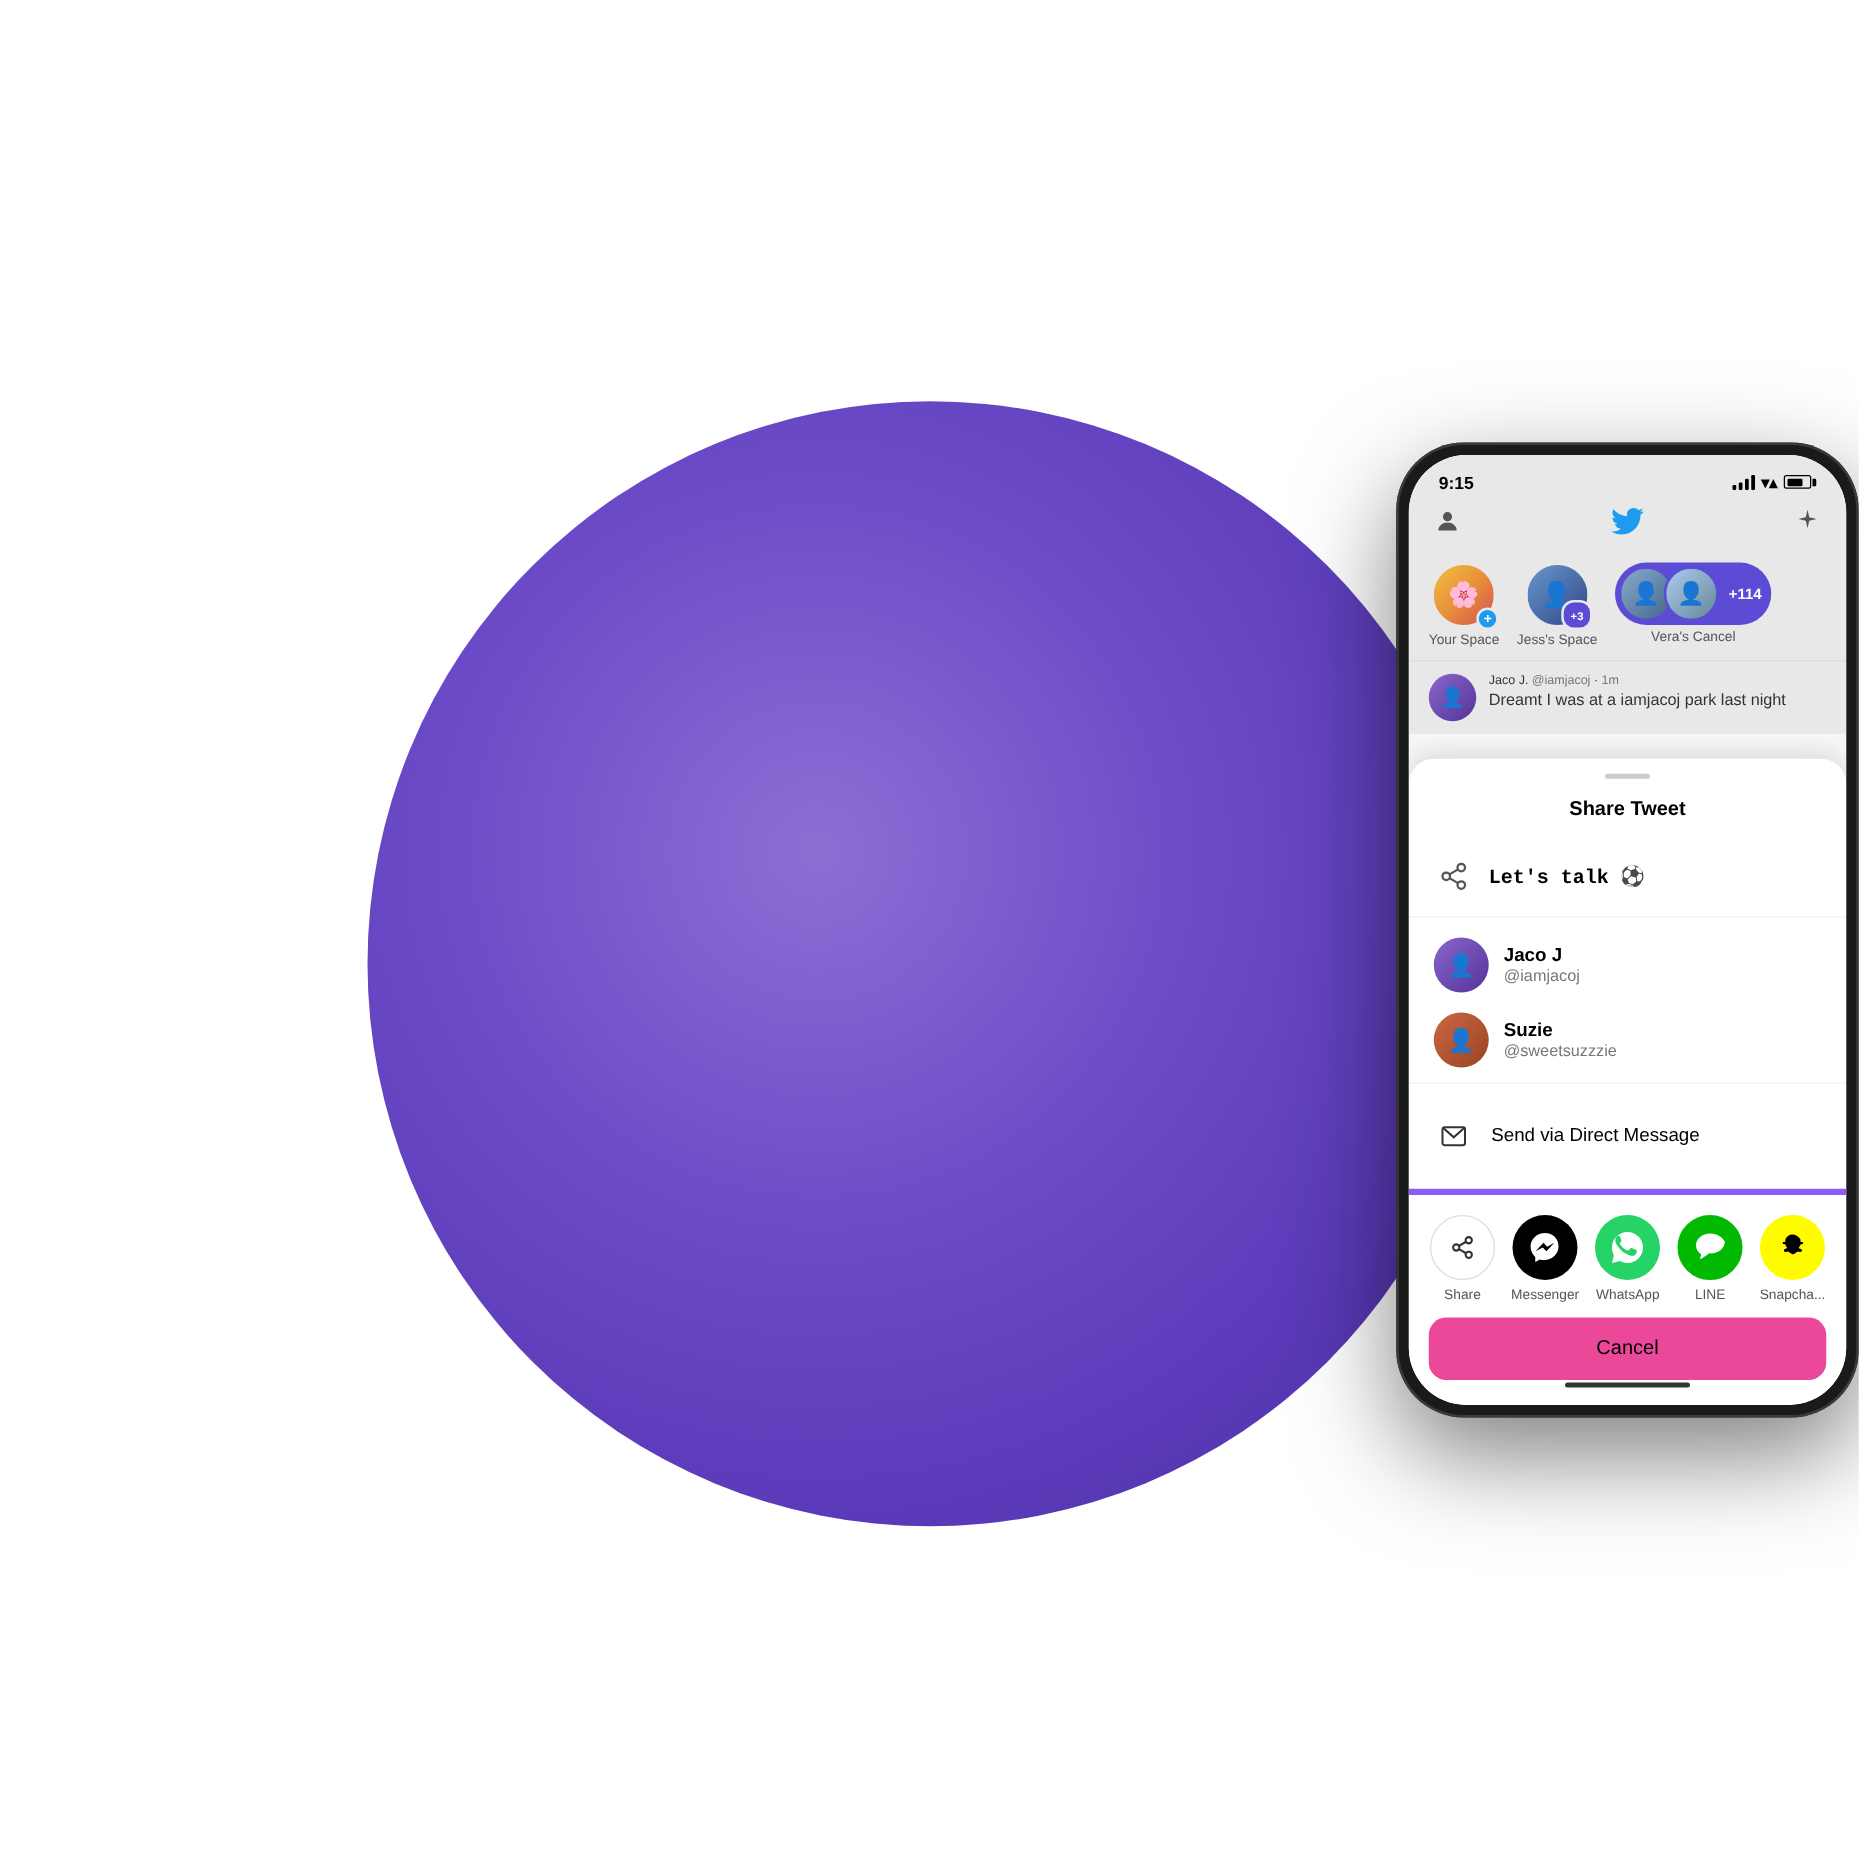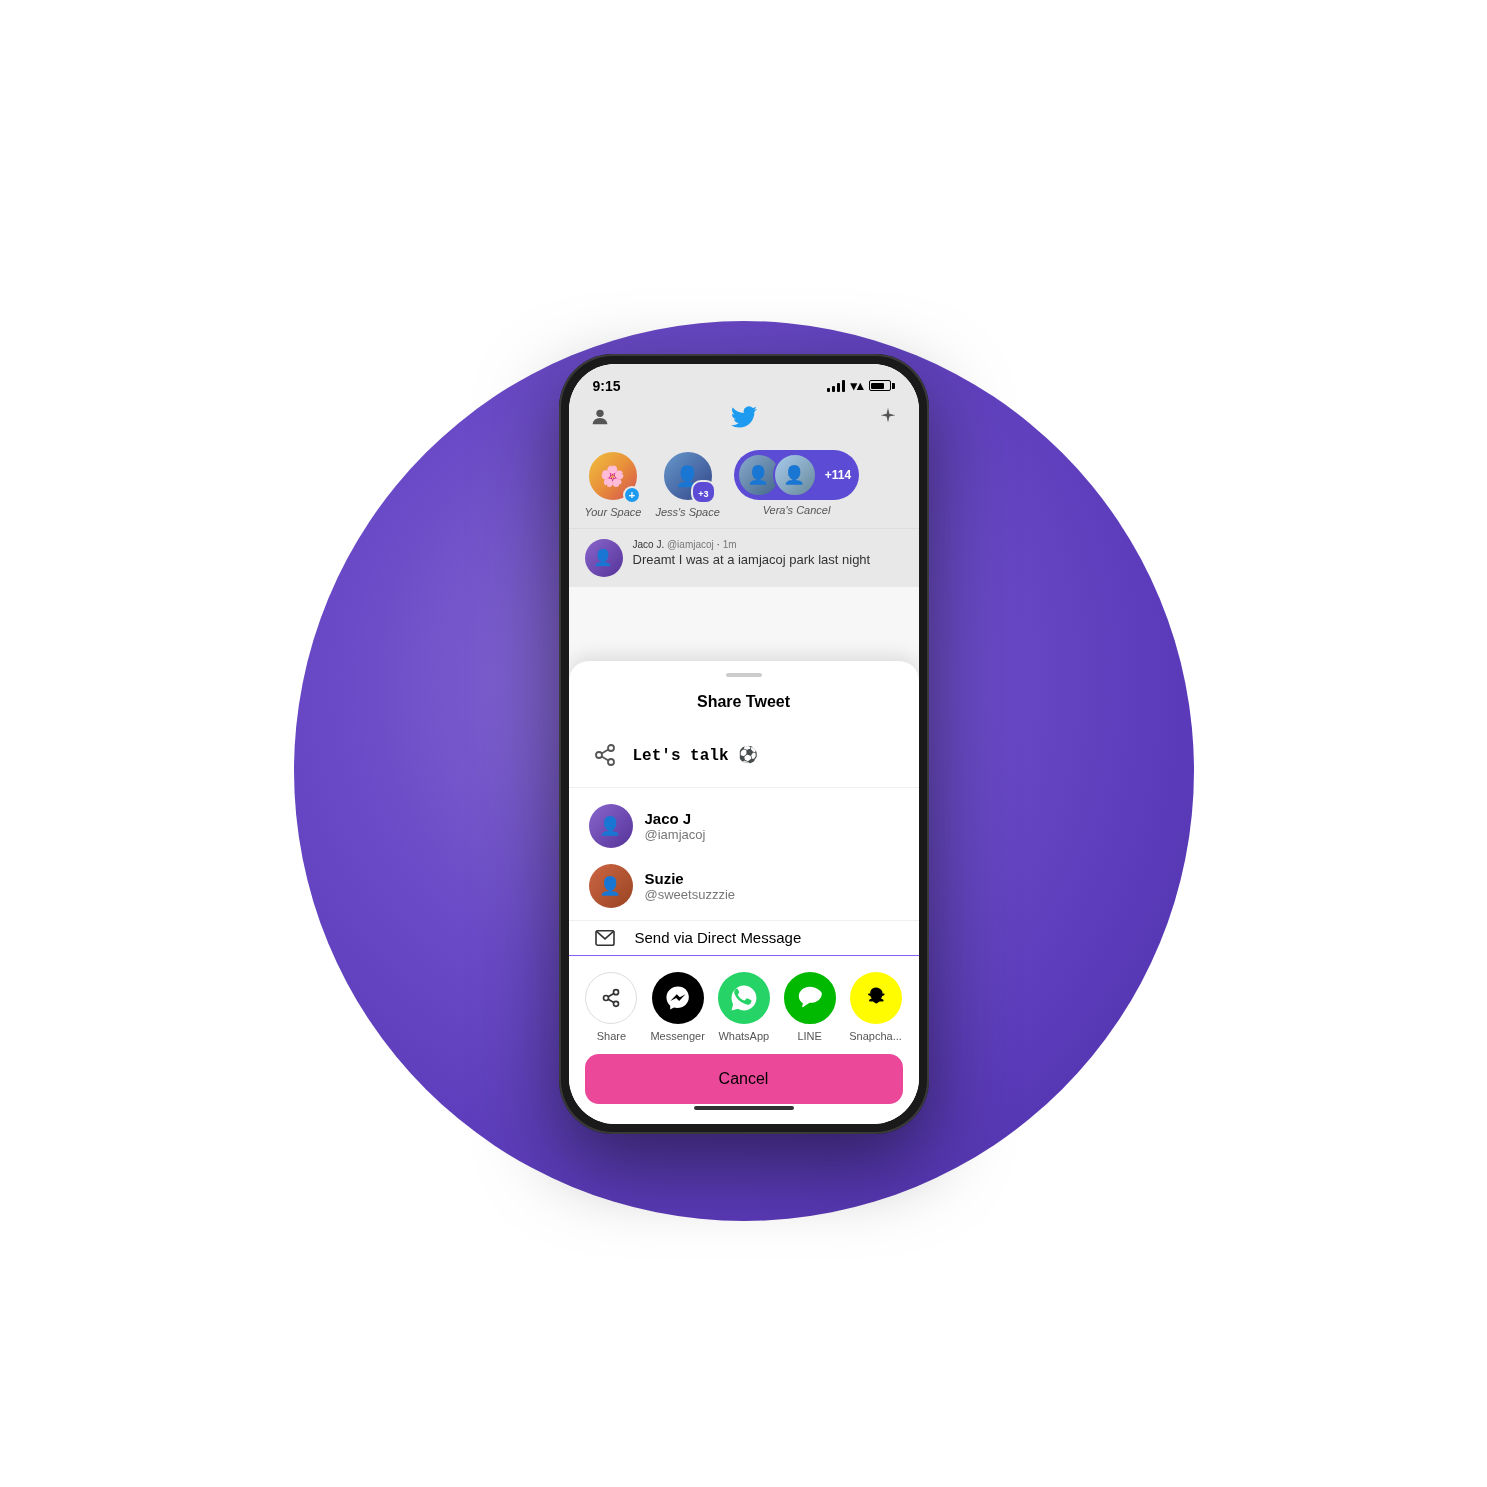--- a/index.html
+++ b/index.html
@@ -14,21 +14,21 @@
       font-family: -apple-system, BlinkMacSystemFont, 'Segoe UI', sans-serif;
       overflow: hidden;
     }
 
     .scene {
       position: relative;
       width: 1487px;
       height: 1487px;
       display: flex;
       align-items: center;
-      justify-content: center;
+      justify-content: flex-end;
     }
 
     
     .bg-circle {
       position: absolute;
       width: 900px;
       height: 900px;
       border-radius: 50%;
       background: radial-gradient(circle at 40% 40%, #8b6fd4, #6b4bc7 40%, #5a3ab8 70%, #4a2fa0);
       top: 50%;
@@ -201,21 +201,20 @@
       color: white;
       font-size: 12px;
       font-weight: 700;
       margin-left: 4px;
     }
 
     .space-label {
       font-size: 11px;
       color: #555;
       text-align: center;
-      font-style: italic;
     }
 
     
     .tweet-preview {
       background: #e8e8e8;
       padding: 10px 16px;
       display: flex;
       gap: 10px;
       align-items: flex-start;
       border-top: 1px solid #ddd;
@@ -346,23 +345,23 @@
 
     .contact-info .contact-handle {
       font-size: 13px;
       color: #777;
     }
 
     .dm-row {
       display: flex;
       align-items: center;
       gap: 14px;
-      padding: 1px 20px;
+      padding: 26px 20px;
       border-top: 1px solid #f0f0f0;
-      border-bottom: 1px solid #8b5cf6;
+      border-bottom: 5px solid #8b5cf6;
       margin: 4px 0;
     }
 
     .dm-icon {
       width: 32px;
       height: 32px;
       display: flex;
       align-items: center;
       justify-content: center;
       color: #333;

